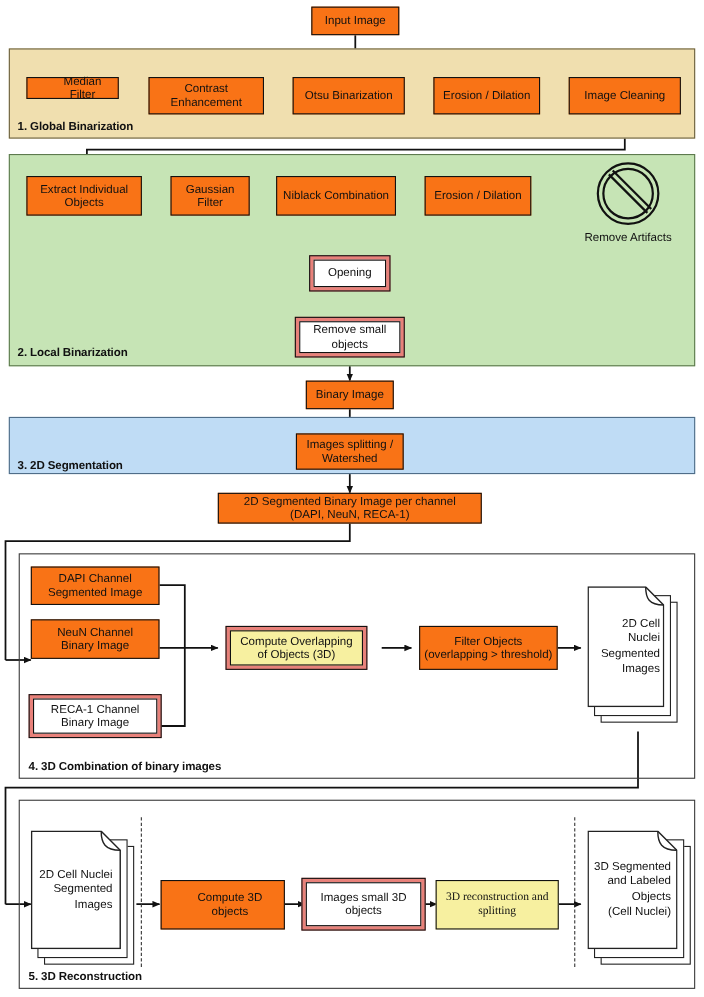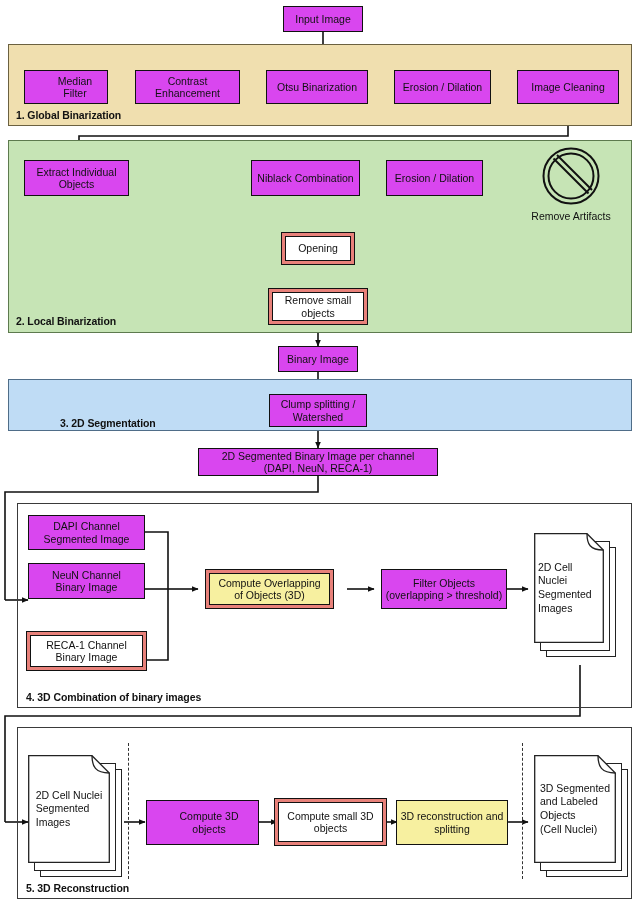--- a/index.html
+++ b/index.html
@@ -22,21 +22,21 @@
   .band.blue{background:#bfdcf5;border-color:#4f6d88;}
   .band.plain{background:transparent;border:1px solid #3a3a3a;}
   .band-label{
     position:absolute;font-size:10.5px;font-weight:bold;color:#111;
     letter-spacing:-0.1px;white-space:nowrap;
   }
 
   
   .box{
     position:absolute;box-sizing:border-box;
-    background:#d946ef;border:1.6px solid #111;
+    background:#f97316;border:1.6px solid #111;
     display:flex;align-items:center;justify-content:center;
     text-align:center;font-size:10.5px;color:#111;line-height:1.18;
     padding:1px 3px;
   }
   .box.thin{border-width:1.2px;}
 
   
   .box.hl{
     border:1.4px solid #111;
     background:#e8817a;
@@ -55,21 +55,21 @@
   .box.yellow{background:#f7f0a0;}
 
   
   .docstack{position:absolute;}
   .docstack .sheet{
     position:absolute;background:#fff;border:1.3px solid #222;box-sizing:border-box;
   }
   .docstack .front{
     position:absolute;left:0;top:0;
     display:flex;align-items:center;justify-content:center;
-    text-align:left;font-size:10.5px;color:#111;line-height:1.3;
+    text-align:right;font-size:10.5px;color:#111;line-height:1.3;
   }
   .docstack .front svg{position:absolute;left:0;top:0;}
   .docstack .front .txt{position:relative;z-index:2;padding:0 4px;}
 
   
   .noicon{position:absolute;}
   .noicon .cap{
     position:absolute;left:50%;transform:translateX(-50%);
     white-space:nowrap;font-size:10.5px;color:#111;
   }
@@ -133,21 +133,21 @@
     </g>
   </svg>
 
   <div class="box" style="left:283px;top:6px;width:80px;height:26px;">
     <span>Input Image</span>
   </div>
 
   <div class="band tan" style="left:8px;top:44px;width:624px;height:82px;"></div>
   <div class="band-label" style="left:16px;top:109px;">1. Global Binarization</div>
 
-  <div class="box" style="left:24px;top:70px;width:84px;height:34px;padding-left:21px;">
+  <div class="box" style="left:24px;top:70px;width:84px;height:20px;padding-left:21px;">
     <span>Median Filter</span>
   </div>
   <div class="box" style="left:135px;top:70px;width:105px;height:34px;white-space:pre-line;">
     <span style="white-space:pre-line;">Contrast
 Enhancement</span>
   </div>
   <div class="box" style="left:266px;top:70px;width:102px;height:34px;">
     <span>Otsu Binarization</span>
   </div>
   <div class="box" style="left:394px;top:70px;width:97px;height:34px;">
@@ -156,20 +156,24 @@
   <div class="box" style="left:517px;top:70px;width:102px;height:34px;">
     <span>Image Cleaning</span>
   </div>
 
   <div class="band green" style="left:8px;top:140px;width:624px;height:193px;"></div>
   <div class="band-label" style="left:16px;top:315px;">2. Local Binarization</div>
 
   <div class="box" style="left:24px;top:160px;width:105px;height:36px;">
     <span style="white-space:pre-line;">Extract Individual
 Objects</span>
+  </div>
+  <div class="box" style="left:155px;top:160px;width:72px;height:36px;">
+    <span style="white-space:pre-line;">Gaussian
+Filter</span>
   </div>
   <div class="box" style="left:251px;top:160px;width:109px;height:36px;">
     <span>Niblack Combination</span>
   </div>
   <div class="box" style="left:386px;top:160px;width:97px;height:36px;">
     <span>Erosion / Dilation</span>
   </div>
 
   <div class="box hl" style="left:281px;top:232px;width:74px;height:33px;">
     <div class="inner">
@@ -191,24 +195,24 @@
       <line x1="19" y1="9" x2="54" y2="44" stroke="#111" stroke-width="2"></line>
     </svg>
     <div class="cap" style="top:64px;">Remove Artifacts</div>
   </div>
 
   <div class="box" style="left:278px;top:346px;width:80px;height:26px;">
     <span>Binary Image</span>
   </div>
 
   <div class="band blue" style="left:8px;top:379px;width:624px;height:52px;"></div>
-  <div class="band-label" style="left:16px;top:417px;margin-left:44px;">3. 2D Segmentation</div>
+  <div class="band-label" style="left:16px;top:417px;">3. 2D Segmentation</div>
 
   <div class="box" style="left:269px;top:394px;width:98px;height:33px;">
-    <span style="white-space:pre-line;">Clump splitting /
+    <span style="white-space:pre-line;">Images splitting /
 Watershed</span>
   </div>
 
   <div class="box thin" style="left:198px;top:448px;width:240px;height:28px;">
     <span style="white-space:pre-line;">2D Segmented Binary Image per channel
 (DAPI, NeuN, RECA-1)</span>
   </div>
 
   <div class="band plain" style="left:17px;top:503px;width:615px;height:205px;"></div>
   <div class="band-label" style="left:26px;top:691px;">4. 3D Combination of binary images</div>
@@ -271,26 +275,26 @@
 Segmented
 Images</span>
     </div>
   </div>
 
   <div class="box" style="left:146px;top:800px;width:113px;height:45px;padding-left:16px;">
     <span>Compute 3D objects</span>
   </div>
   <div class="box hl" style="left:274px;top:798px;width:113px;height:48px;">
     <div class="inner">
-        <span style="white-space:pre-line;">Compute small 3D
+        <span style="white-space:pre-line;">Images small 3D
 objects</span>
       </div>
   </div>
   <div class="box yellow" style="left:396px;top:800px;width:112px;height:45px;border-width:1.2px;">
-    <span style="white-space:pre-line;">3D reconstruction and
+    <span style="white-space:pre-line;font-family:Liberation Serif, serif;">3D reconstruction and
 splitting</span>
   </div>
 
   <div class="docstack" style="left:534px;top:755px;width:100px;height:130px;">
     <div class="sheet" style="left:12px;top:14px;width:82px;height:108px;"></div>
     <div class="sheet" style="left:6px;top:8px;width:82px;height:108px;"></div>
     <div class="front" style="width:82px;height:108px;">
       <svg width="82" height="108" viewBox="0 0 82 108">
         <path d="M0.7,0.7 L64,0.7 L81.3,18 L81.3,107.3 L0.7,107.3 Z" fill="#fff" stroke="#222" stroke-width="1.3"></path>
         <path d="M64,0.7 C64,11.5 67.5,18 81.3,18" fill="none" stroke="#222" stroke-width="1.3"></path>

